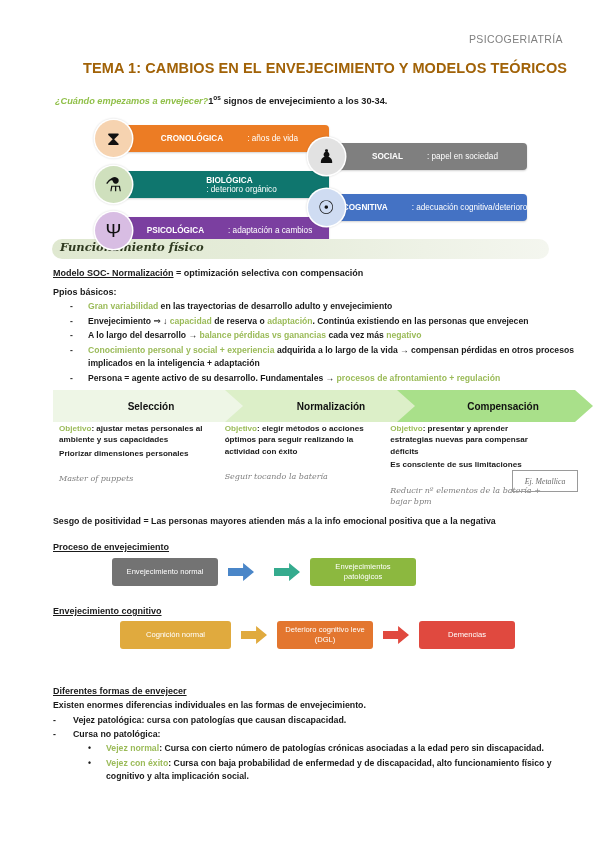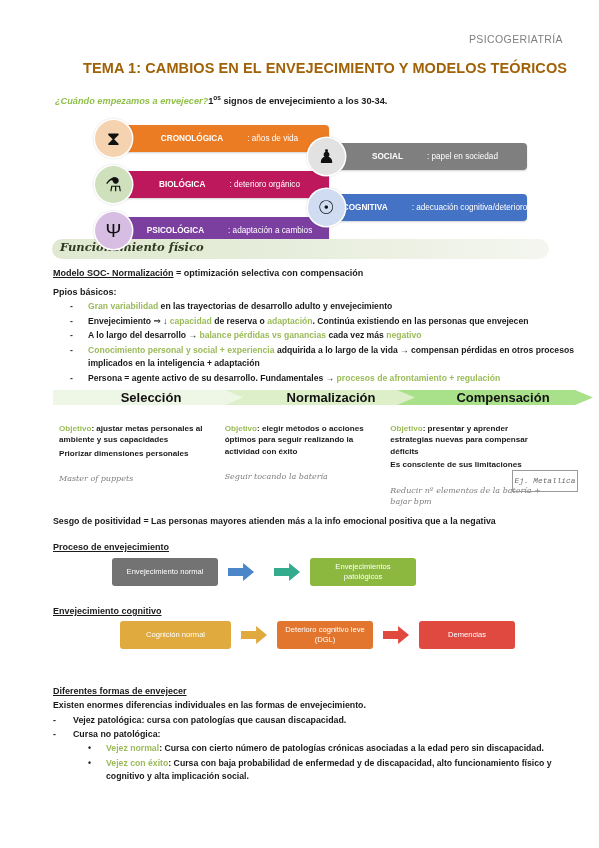--- a/index.html
+++ b/index.html
@@ -66,44 +66,44 @@
 
   .bullets{position:absolute;top:300px;left:70px;width:505px;}
   .b-row{display:flex;font-size:8.6px;font-weight:700;line-height:13.2px;margin-bottom:1.5px;}
   .b-dash{width:18px;flex:none;color:#333;}
   .b-txt{flex:1;}
   .g{color:#9bbb59;font-weight:700;}
 
   
   .chev-wrap{position:absolute;top:390px;left:53px;width:497px;height:28px;}
   .chev{
-    position:absolute;top:0;height:15px;
+    position:absolute;top:0;height:32px;
     display:flex;align-items:center;justify-content:center;
-    font-size:13px;font-weight:700;color:#111;
+    font-size:10px;font-weight:700;color:#111;
   }
   .c1{left:0;width:196px;background:#eef6e6;
       clip-path:polygon(0 0,178px 0,196px 50%,178px 100%,0 100%);}
   .c2{left:172px;width:196px;background:#dcefc8;
       clip-path:polygon(0 0,178px 0,196px 50%,178px 100%,0 100%,18px 50%);}
   .c3{left:344px;width:196px;background:#a9e08a;
       clip-path:polygon(0 0,178px 0,196px 50%,178px 100%,0 100%,18px 50%);}
   .c2 span,.c3 span{margin-left:16px;}
 
   .cols{position:absolute;top:423px;left:53px;width:497px;display:flex;}
   .col{width:33.33%;padding:0 6px;box-sizing:border-box;text-align:left;}
   .col p{margin:0 0 2px 0;font-size:8.1px;font-weight:700;line-height:11.4px;}
   .col .ex{
     margin-top:14px;font-size:8px;font-weight:400;font-style:italic;
     color:#7f7f7f;line-height:11px;
     font-family:"DejaVu Serif","Liberation Serif",serif;
   }
   .metallica{
     position:absolute;top:470px;left:512px;width:64px;height:20px;
     border:1px solid #9a9a9a;display:flex;align-items:center;justify-content:center;
-    font-family:Liberation Mono, monospace;
+    font-family:Liberation Serif, serif;
     font-style:italic;font-size:7.8px;color:#6b6b6b;
   }
 
   .sesgo{position:absolute;top:516px;left:53px;right:25px;font-size:8.8px;font-weight:700;}
   .h-proc{position:absolute;top:542px;left:53px;font-size:9px;font-weight:700;text-decoration:underline;}
   .h-cog{position:absolute;top:606px;left:53px;font-size:9px;font-weight:700;text-decoration:underline;}
 
   
   .flow{position:absolute;display:flex;align-items:center;}
   .flow1{top:558px;left:112px;}
@@ -144,21 +144,21 @@
   <div class="pills" id="pills-left">
       <div class="pillrow">
         <div class="pill-ic" style="background: rgb(246, 211, 176);">⧗</div>
         <div class="pill-bar" style="background: rgb(236, 124, 36); width: 175px;">
           <b>CRONOLÓGICA</b>
           <span>: años de vida</span>
         </div>
       </div>
       <div class="pillrow">
         <div class="pill-ic" style="background: rgb(207, 224, 189);">⚗</div>
-        <div class="pill-bar" style="background: #be185d; width: 175px;">
+        <div class="pill-bar" style="background: #0f766e; width: 175px; flex-direction: column;">
           <b>BIOLÓGICA</b>
           <span>: deterioro orgánico</span>
         </div>
       </div>
       <div class="pillrow">
         <div class="pill-ic" style="background: rgb(216, 189, 227);">Ψ</div>
         <div class="pill-bar" style="background: rgb(123, 63, 160); width: 175px;">
           <b>PSICOLÓGICA</b>
           <span>: adaptación a cambios</span>
         </div>

